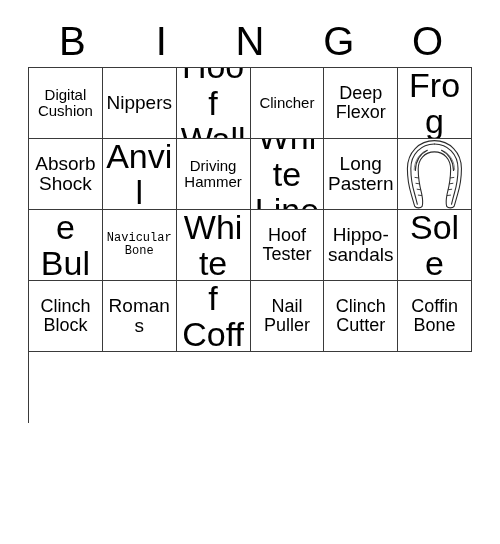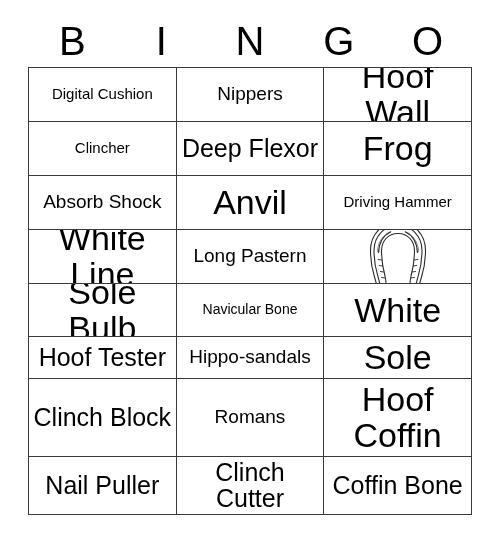--- a/index.html
+++ b/index.html
@@ -37,26 +37,26 @@
     font-weight: 400;
     line-height: 1;
     letter-spacing: 0px;
     color: #000;
   }
   .grid {
     position: absolute;
     left: 28px;
     top: 67px;
     width: 444px;
-    height: 448px;
+    height: 356px;
     box-sizing: border-box;
     border-top: 1px solid #3a3a3a;
     border-left: 1px solid #3a3a3a;
     display: grid;
-    grid-template-columns: repeat(3, 1fr);
+    grid-template-columns: repeat(6, 1fr);
     grid-template-rows: repeat(5, 1fr);
   }
   .cell {
     box-sizing: border-box;
     border-right: 1px solid #3a3a3a;
     border-bottom: 1px solid #3a3a3a;
     display: flex;
     align-items: center;
     justify-content: center;
     text-align: center;
@@ -64,24 +64,24 @@
     overflow: hidden;
   }
   .cell-text {
     display: block;
     width: 100%;
     line-height: 1.07;
     word-break: break-word;
     hyphens: none;
   }
   .size-xl .cell-text { font-size: 34px; }
-  .size-lg .cell-text { font-size: 25px; text-align: center; }
+  .size-lg .cell-text { font-size: 18px; text-align: center; }
   .size-md .cell-text { font-size: 19px; }
   .size-sm .cell-text { font-size: 15px; }
-  .size-xs .cell-text { font-size: 14px; }
+  .size-xs .cell-text { font-size: 12px; font-family: Liberation Mono, monospace; }
 
   .free-cell {
     padding: 4px;
   }
   .horseshoe-wrap {
     width: 66px;
     height: 74px;
     display: block;
   }
   .horseshoe-wrap svg {

